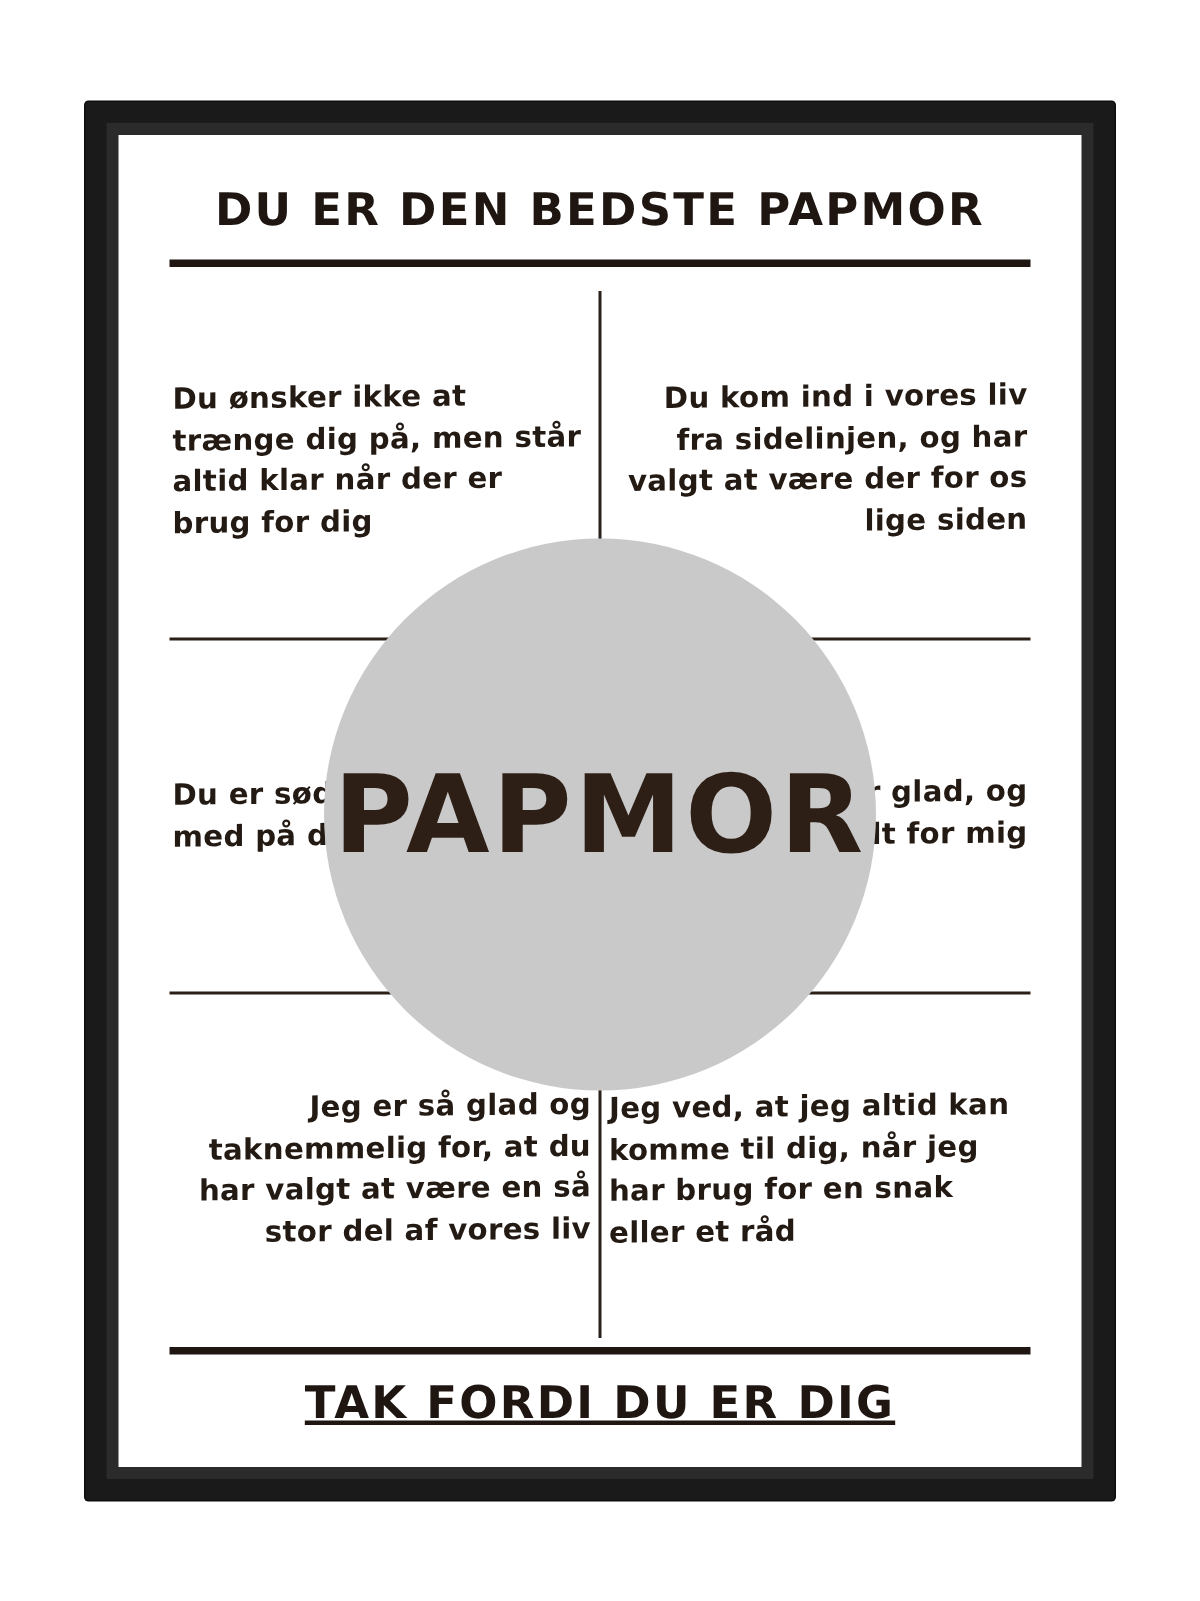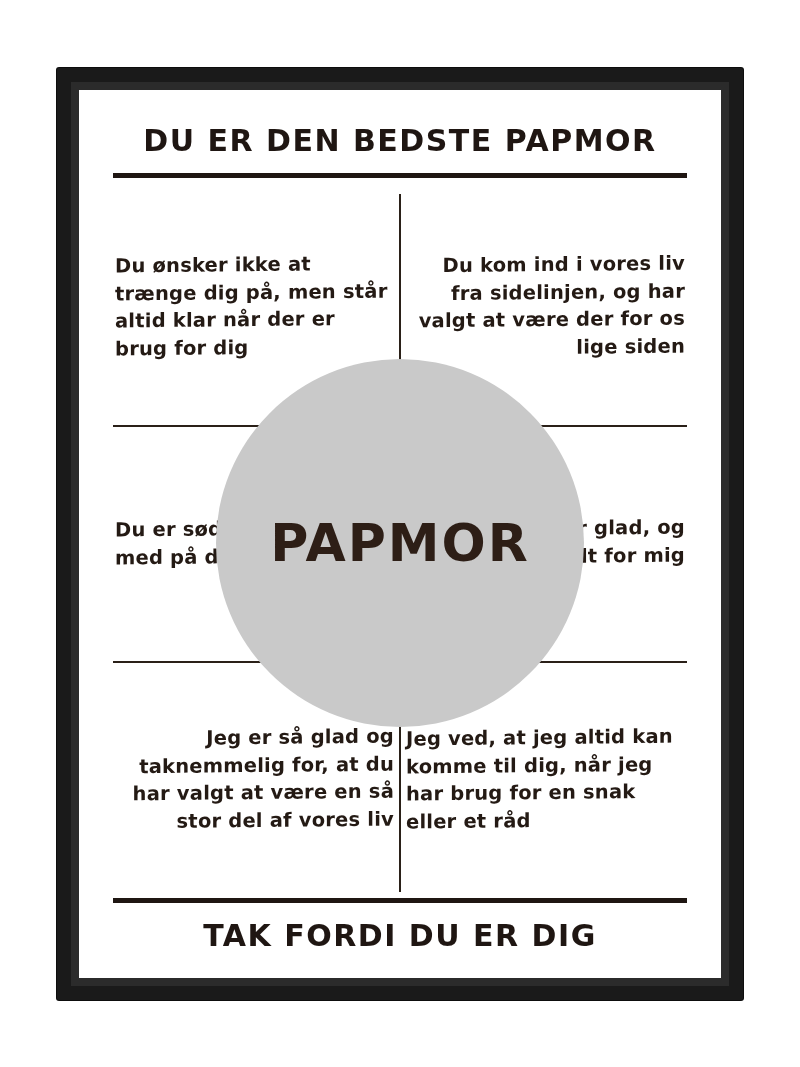--- a/index.html
+++ b/index.html
@@ -66,21 +66,21 @@
   .footer-text {
     text-align: center;
     color: #1f1612;
     font-family: "DejaVu Sans", sans-serif;
     font-weight: bold;
     letter-spacing: 1.5px;
     font-size: 30px;
     line-height: 1.1;
   }
   .title { margin-top: 8px; }
-  .footer-text { margin-bottom: 4px; }
+  .footer-text { margin-bottom: 4px; text-decoration: underline; }
 
   .rule {
     height: 5px;
     background: #1f1612;
     margin: 16px 4px 0 4px;
   }
   .rule.bottom { margin: 0 4px 16px 4px; }
 
   .grid {
     position: relative;
@@ -153,21 +153,21 @@
     border-radius: 50%;
     background: #c9c9c9;
     z-index: 5;
     display: flex;
     align-items: center;
     justify-content: center;
   }
   .badge-text {
     font-family: "DejaVu Sans", sans-serif;
     font-weight: bold;
-    font-size: 52px;
+    font-size: 72px;
     letter-spacing: 2px;
     color: #2d1e16;
     line-height: 1;
   }
 </style>
 </head>
 <body>
 
 <div id="poster-wrap">
   <div class="frame-outer"></div>

